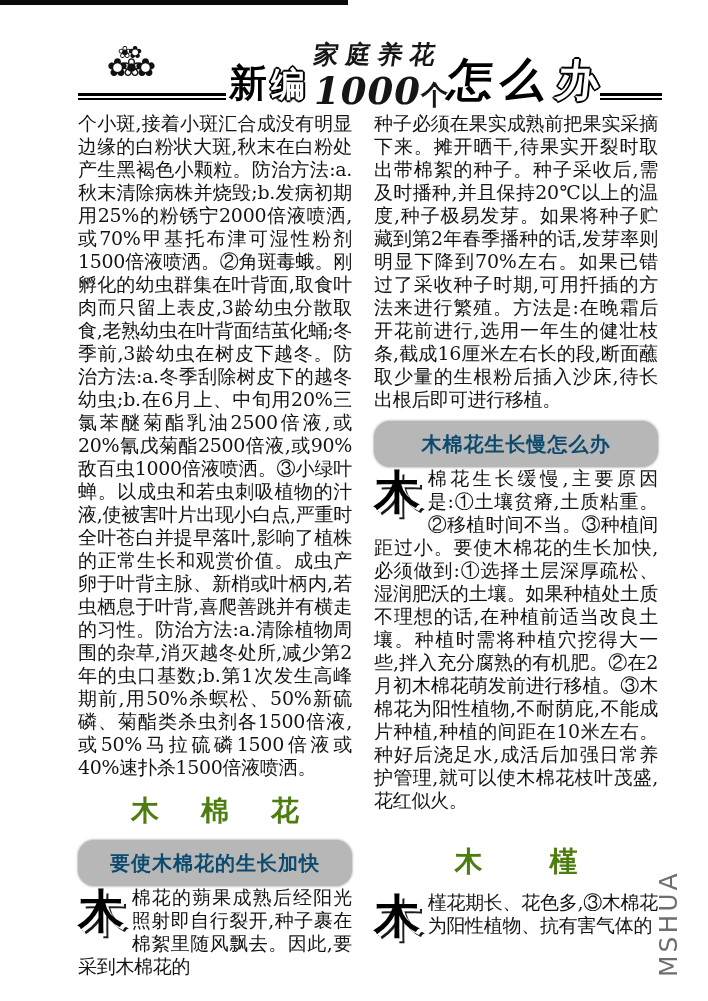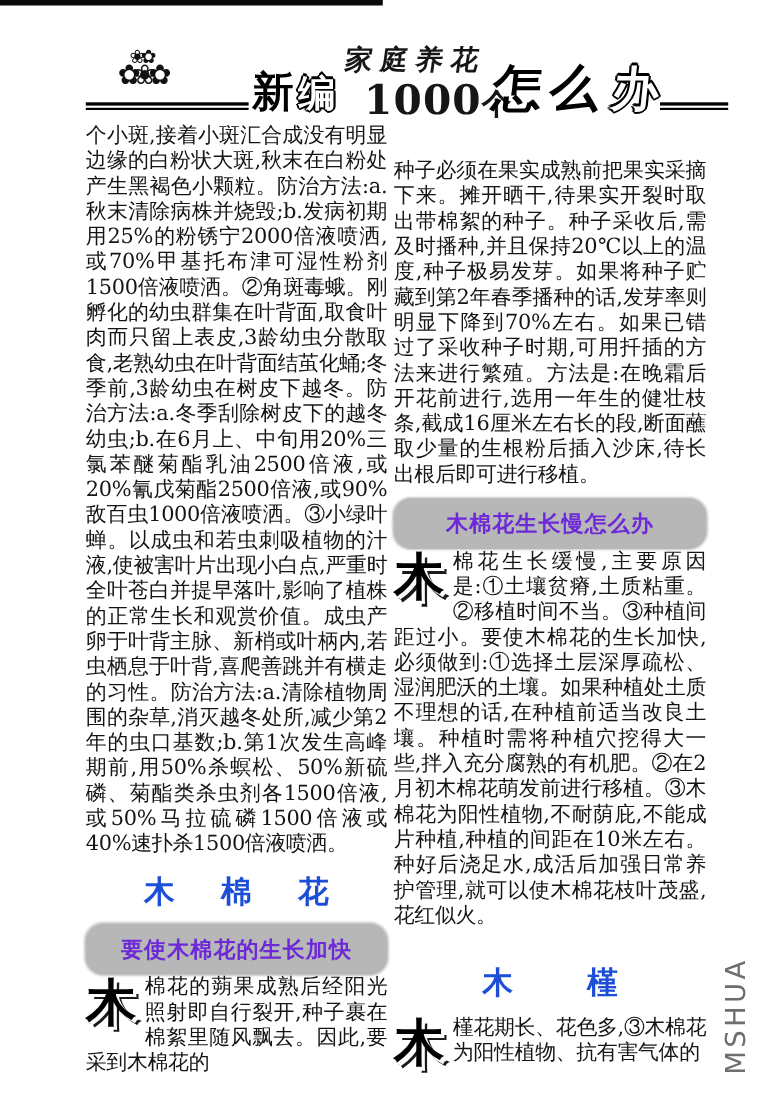--- a/index.html
+++ b/index.html
@@ -22,42 +22,42 @@
     font-family:"DejaVu Sans",sans-serif;font-weight:bold;color:#fff;
     text-shadow:-2px 0 #000,2px 0 #000,0 -2px #000,0 2px #000,
                 -1px -1px #000,1px 1px #000,1px -1px #000,-1px 1px #000;
   }
   .t-xin{position:absolute;left:229px;top:58px;font-size:38px;}
   .t-bian{position:absolute;left:271px;top:62px;font-size:34px;}
   .t-stack{position:absolute;left:314px;top:38px;width:140px;}
   .t-top{display:inline-block;font-size:25px;font-weight:bold;letter-spacing:7px;transform:skewX(-8deg);
          font-family:"DejaVu Sans",sans-serif;}
   .t-bottom{display:block;margin-top:-2px;white-space:nowrap;}
-  .t-num{font-size:37px;font-weight:bold;font-family:"DejaVu Serif",serif;letter-spacing:1px;margin-left:17px;}
+  .t-num{font-size:37px;font-weight:bold;font-style:italic;font-family:"DejaVu Serif",serif;letter-spacing:1px;}
   .t-ge{font-size:27px;font-weight:bold;font-family:"DejaVu Sans",sans-serif;}
   .t-zenme{position:absolute;left:448px;top:50px;font-size:45px;letter-spacing:7px;transform:skewX(-6deg);}
   .t-ban{position:absolute;left:556px;top:52px;font-size:43px;transform:skewX(-6deg);}
 
   
   .col{position:absolute;top:112px;}
   .col-left{left:78px;width:274px;}
-  .col-right{left:358px;width:284px;margin-top:32px;}
+  .col-right{left:374px;width:284px;}
   p.body{
     margin:0;font-size:19px;line-height:23px;text-align:justify;
     letter-spacing:-0.3px;color:#141414;
   }
   .section-title{
-    clear:both;margin:16px 0 13px 0;text-align:center;font-weight:bold;color:#1d4ed8;
+    clear:both;margin:16px 0 13px 0;text-align:center;font-weight:bold;color:#4d7c0f;
     font-family:"DejaVu Sans",sans-serif;font-size:28px;line-height:32px;
   }
   .spread-3{letter-spacing:1.5em;margin-right:-1.5em;}
   .spread-2{letter-spacing:2.4em;margin-right:-2.4em;}
   .qbox{
     background:#b7b7b7;border-radius:16px;text-align:center;
-    font-family:"DejaVu Sans",sans-serif;font-weight:bold;color:#6d28d9;
+    font-family:"DejaVu Sans",sans-serif;font-weight:bold;color:#0c4a6e;
     font-size:20px;line-height:30px;padding:8px 4px;letter-spacing:1px;
     box-shadow:0 0 2px 1px #c9c9c9;
   }
   .qbox .ln{display:block;}
   .mt10{margin-top:10px;}
   .mt12{margin-top:12px;}
   .mt34{margin-top:34px;text-align:center;}
   .has-cap{overflow:visible;}
   .dropcap{
     float:left;font-family:"DejaVu Sans",sans-serif;font-weight:900;

